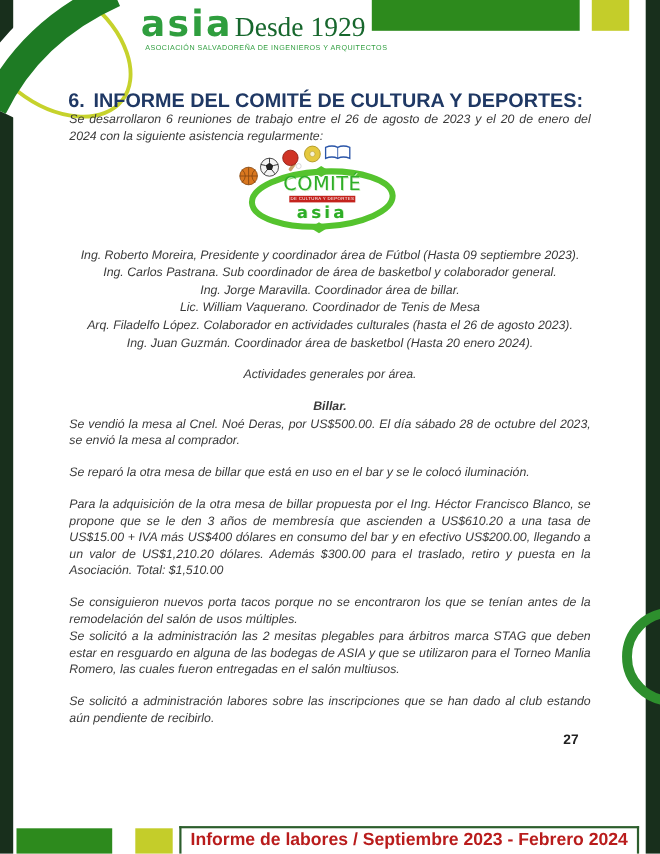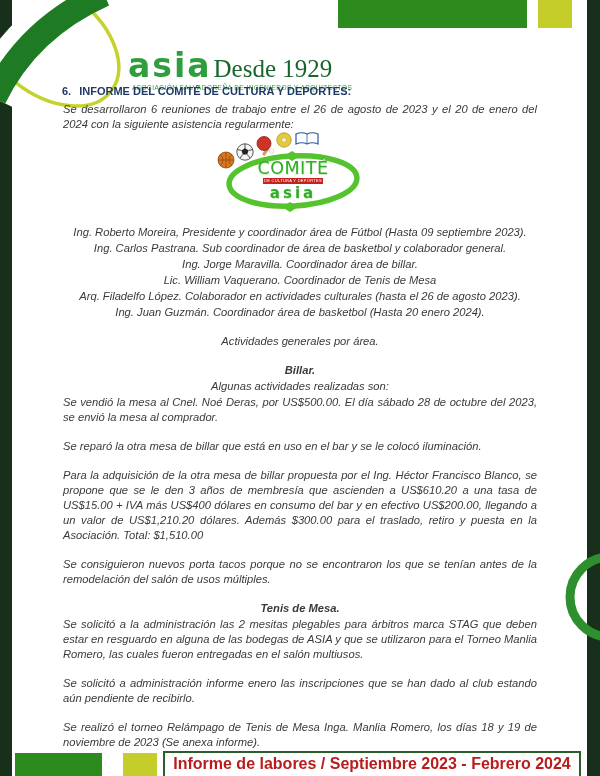--- a/index.html
+++ b/index.html
@@ -5,33 +5,33 @@
   html,body{margin:0;padding:0;width:600px;height:776px;background:#ffffff;overflow:hidden;
     font-family:"Liberation Sans",sans-serif;}
   .abs{position:absolute;}
   
   .bar-left{left:0;top:0;width:12px;height:776px;background:#182f1c;}
   .bar-right{left:587px;top:0;width:13px;height:776px;background:#182f1c;}
   
   .hdr-bar{left:338px;top:0;width:189px;height:28px;background:#2d8a1d;}
   .hdr-sq{left:538px;top:0;width:34px;height:28px;background:#c4cd2a;}
   
-  .asia-logo{left:128px;top:4px;width:260px;margin-top:44px;}
+  .asia-logo{left:128px;top:4px;width:260px;}
   .asia-word{font-family:"DejaVu Sans",sans-serif;font-weight:800;font-size:33px;line-height:36px;
     letter-spacing:2px;color:#2f9e3e;display:inline-block;vertical-align:baseline;}
   .asia-since{font-family:"Liberation Serif",serif;font-size:25px;color:#17672d;display:inline-block;
     vertical-align:baseline;margin-left:2px;}
   .asia-sub{font-size:6.5px;letter-spacing:.45px;color:#34a043;margin-top:0;margin-left:4px;}
   
   .flow{left:62px;top:83px;width:476px;color:#3a3a3a;font-size:11.2px;line-height:15px;}
   .flow p{margin:1px;text-align:justify;font-style:italic;}
   .flow p.nj{text-align:center;}
   .gap{margin-top:14px !important;}
   .b{font-weight:bold;}
-  h1.sec{font-size:11px;line-height:16px;margin:0 0 3px 0;color:#1f3864;font-weight:bold;}
+  h1.sec{font-size:18px;line-height:16px;margin:0 0 3px 0;color:#1f3864;font-weight:bold;}
   h1.sec .num{margin-right:8px;}
   
   .logo-block{position:relative;height:87px;margin:3px 0;}
   .logo-wrap{position:absolute;left:150px;top:0;width:170px;height:87px;}
   .logo-wrap .oval{position:absolute;left:0;top:0;}
   .icons{position:absolute;left:2px;top:-7px;}
   .l-inner{position:absolute;left:1px;top:0;width:160px;text-align:center;}
   .l-comite{position:absolute;top:24px;left:0;width:100%;font-family:"DejaVu Sans",sans-serif;
     font-weight:400;font-size:17.5px;line-height:18px;color:#2eae27;letter-spacing:.5px;
     text-shadow:.6px .6px 0 #cfeec2;}
@@ -119,30 +119,27 @@
   <p class="nj">Ing. Roberto Moreira, Presidente y coordinador área de Fútbol (Hasta 09 septiembre 2023).</p>
   <p class="nj">Ing. Carlos Pastrana. Sub coordinador de área de basketbol y colaborador general.</p>
   <p class="nj">Ing. Jorge Maravilla. Coordinador área de billar.</p>
   <p class="nj">Lic. William Vaquerano. Coordinador de Tenis de Mesa</p>
   <p class="nj">Arq. Filadelfo López. Colaborador en actividades culturales (hasta el 26 de agosto 2023).</p>
   <p class="nj">Ing. Juan Guzmán. Coordinador área de basketbol (Hasta 20 enero 2024).</p>
 
   <p class="nj gap">Actividades generales por área.</p>
 
   <p class="nj b gap">Billar.</p>
-  <p class="nj">Algunas actividades realizadas son:</p>
   <p>Se vendió la mesa al Cnel. Noé Deras, por US$500.00. El día sábado 28 de octubre del 2023, se envió la mesa al comprador.</p>
   <p class="gap">Se reparó la otra mesa de billar que está en uso en el bar y se le colocó iluminación.</p>
   <p class="gap">Para la adquisición de la otra mesa de billar propuesta por el Ing. Héctor Francisco Blanco, se propone que se le den 3 años de membresía que ascienden a US$610.20 a una tasa de US$15.00 + IVA más US$400 dólares en consumo del bar y en efectivo US$200.00, llegando a un valor de US$1,210.20 dólares. Además $300.00 para el traslado, retiro y puesta en la Asociación. Total: $1,510.00</p>
   <p class="gap">Se consiguieron nuevos porta tacos porque no se encontraron los que se tenían antes de la remodelación del salón de usos múltiples.</p>
 
-  <p class="nj b gap">Tenis de Mesa.</p>
   <p>Se solicitó a la administración las 2 mesitas plegables para árbitros marca STAG que deben estar en resguardo en alguna de las bodegas de ASIA y que se utilizaron para el Torneo Manlia Romero, las cuales fueron entregadas en el salón multiusos.</p>
-  <p class="gap">Se solicitó a administración informe enero las inscripciones que se han dado al club estando aún pendiente de recibirlo.</p>
-  <p class="gap">Se realizó el torneo Relámpago de Tenis de Mesa Inga. Manlia Romero, los días 18 y 19 de noviembre de 2023 (Se anexa informe).</p>
+  <p class="gap">Se solicitó a administración labores sobre las inscripciones que se han dado al club estando aún pendiente de recibirlo.</p>
 
   <div class="pagenum">27</div>
 </div>
 
 <svg class="abs" style="left:555px;top:550px;" width="45" height="100" viewBox="0 0 45 100">
   <circle cx="55" cy="47" r="40" stroke="#2d8f2d" stroke-width="9" fill="none"></circle>
 </svg>
 
 <div class="abs ft-green"></div>
 <div class="abs ft-yellow"></div>

